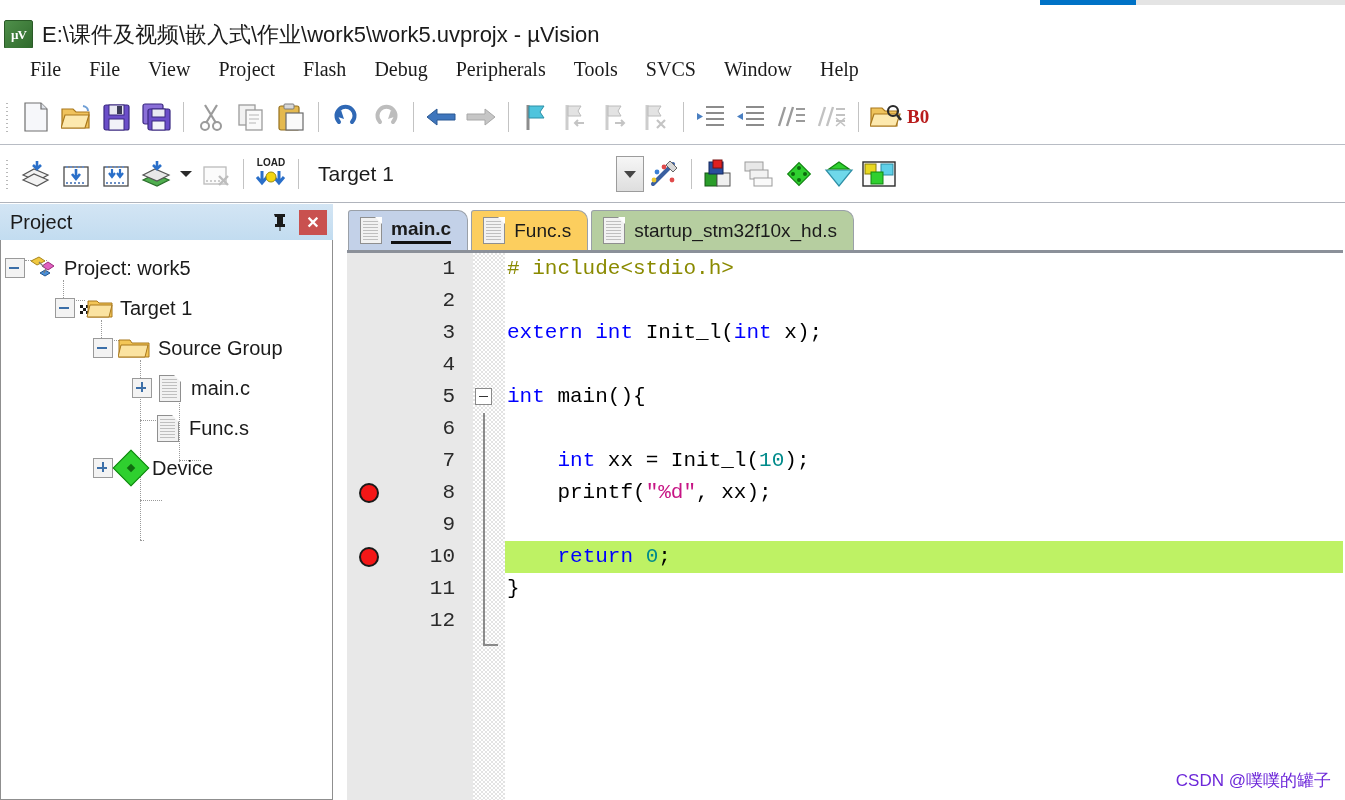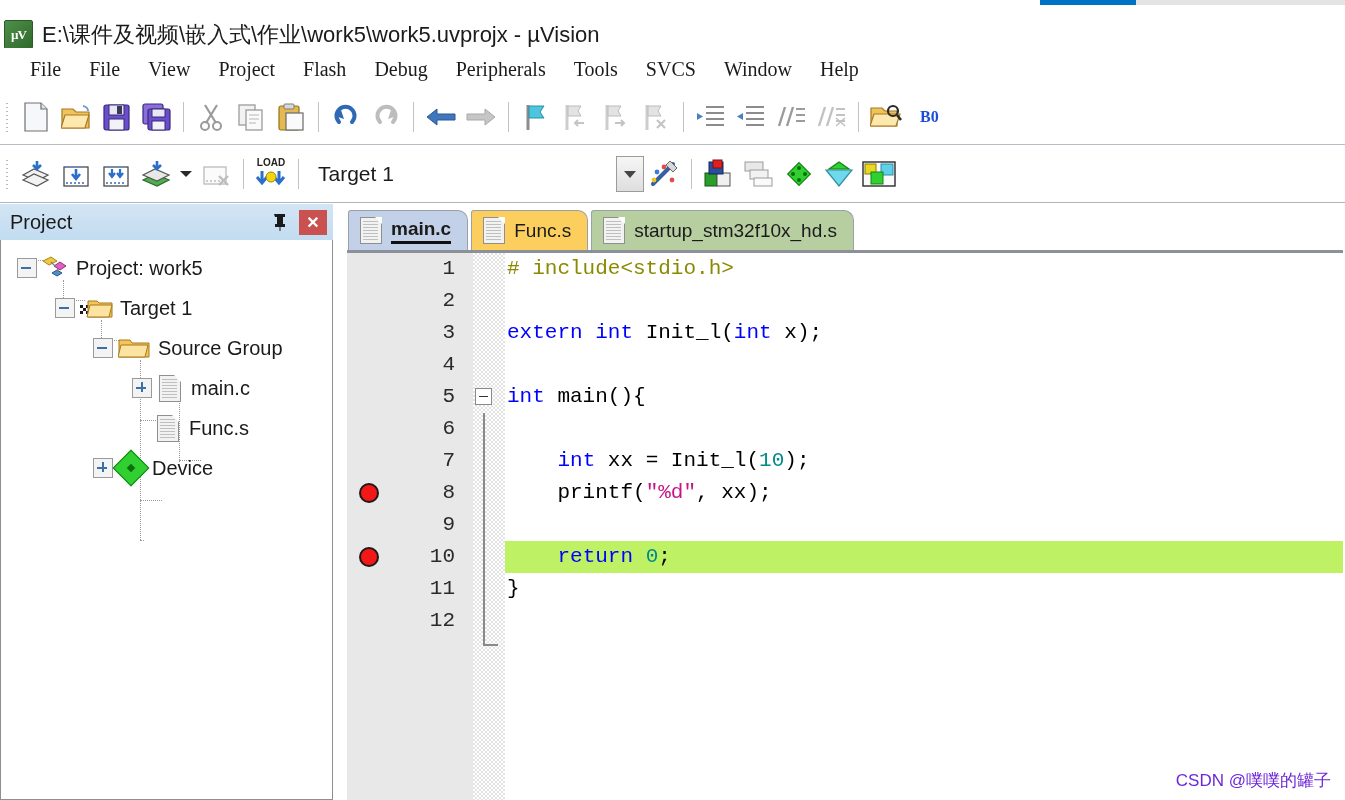--- a/index.html
+++ b/index.html
@@ -118,25 +118,25 @@
     display: flex; align-items: center; justify-content: center;
     position: relative;
   }
   .tb-sep {
     width: 1px; height: 30px;
     background: #c3c3c3;
     margin: 0 7px;
     flex: 0 0 auto;
   }
   .tb-text {
-    font-size: 16px;
+    font-size: 19px;
     font-weight: bold;
     font-family: "Liberation Serif", serif;
-    color: #1d4ed8;
-    margin-left: 14px;
+    color: #b91c1c;
+    margin-left: 1px;
     flex: 0 0 auto;
   }
   #target-label {
     font-size: 21px;
     color: #1b1b1b;
     margin-left: 12px;
     white-space: nowrap;
     flex: 0 0 auto;
   }
   #target-combo {
@@ -752,21 +752,21 @@
     <div class="dotline" style="left:139px; top:120px; height:180px;"></div>
     <div class="dotline" style="left:178px; top:160px; height:62px;"></div>
     <div class="dotline-h" style="left:139px; top:180px; width:30px;"></div>
     <div class="dotline-h" style="left:178px; top:220px; width:22px;"></div>
     <div class="dotline-h" style="left:139px; top:260px; width:22px;"></div>
     <div class="dotline-h" style="left:139px; top:300px; width:4px;"></div>
     <div class="dotline-h" style="left:24px;  top:20px;  width:22px;"></div>
     <div class="dotline-h" style="left:62px;  top:60px;  width:22px;"></div>
     <div class="dotline-h" style="left:100px; top:100px; width:22px;"></div>
 
-    <div class="tree-row" style="padding-left:16px;">
+    <div class="tree-row" style="padding-left:4px;">
       <div class="tw"></div>
       <div class="dwrap">
         <svg width="28" height="24" viewBox="0 0 28 24">
           <path d="M2 5 l8 -4 l6 4 l-8 4 z" fill="#f0c840" stroke="#a8861a" stroke-width="1"></path>
           <path d="M13 10 l6 -4 l6 4 l-6 4 z" fill="#e060c0" stroke="#9a2d7c" stroke-width="1"></path>
           <path d="M11 17 l5 -3 l5 3 l-5 3 z" fill="#4a8fd8" stroke="#24578f" stroke-width="1"></path>
           <path d="M10 6 L15 11 M17 13 L15 17" stroke="#7a7a7a" stroke-width="1.2"></path>
         </svg>
       </div>
       <div class="tree-label">Project: work5</div>

